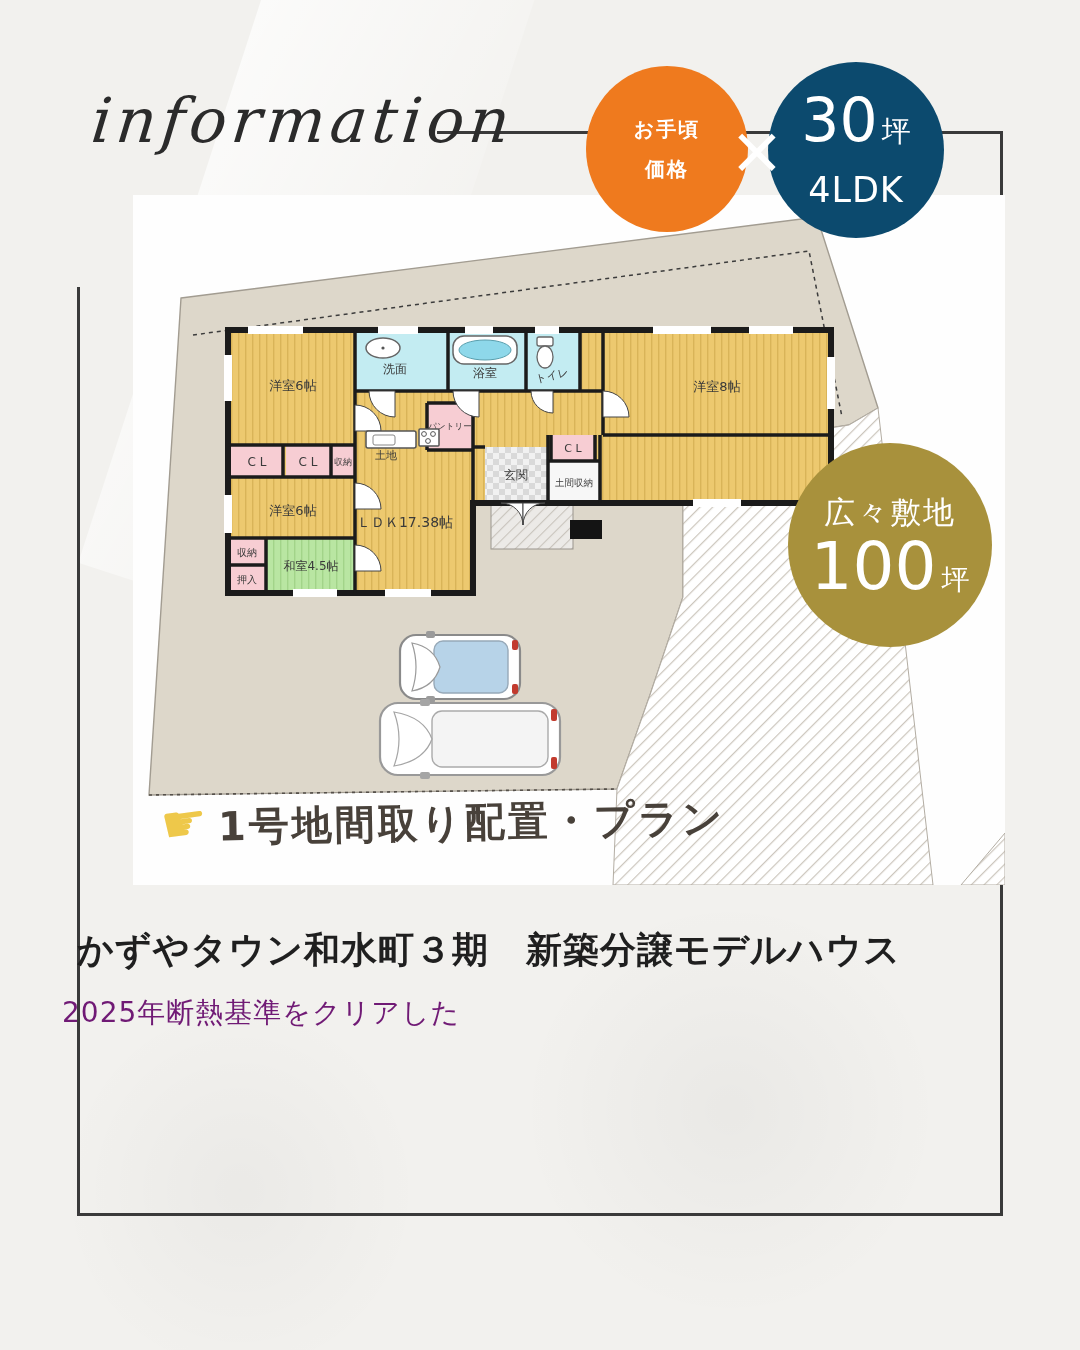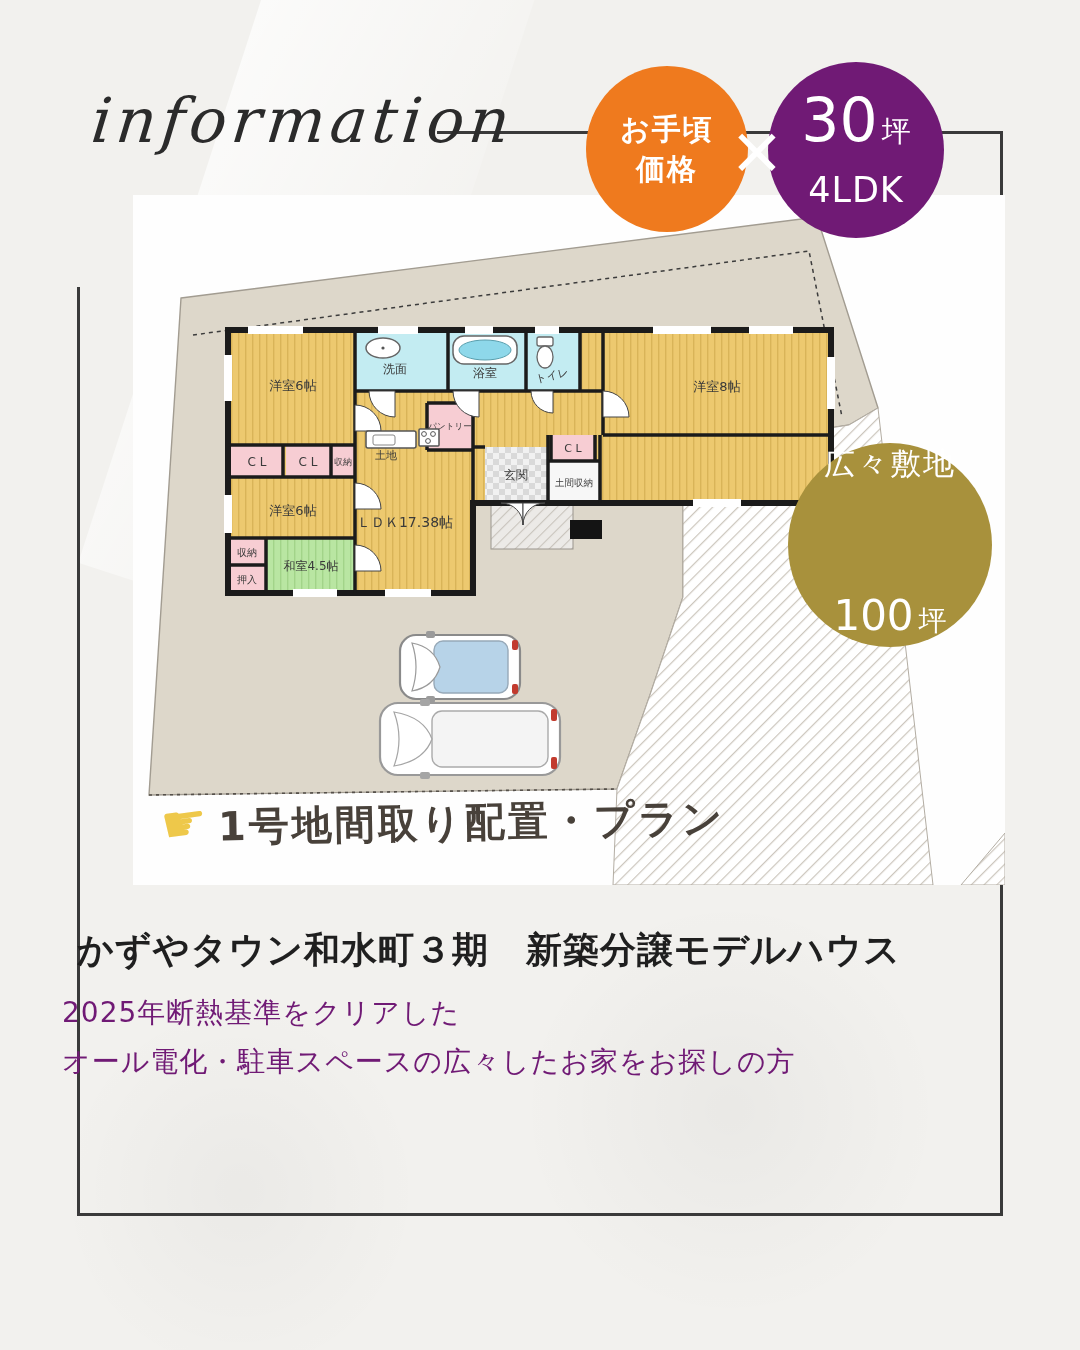--- a/index.html
+++ b/index.html
@@ -25,31 +25,31 @@
   .plan{position:absolute;left:133px;top:195px;width:872px;height:690px;background:#fefefe;}
   .plan svg{display:block;}
 
   .caption{position:absolute;left:28px;top:600px;display:flex;align-items:center;gap:10px;}
   .caption .hand{font-size:52px;color:#eec84a;line-height:1;transform:rotate(-8deg);}
   .caption .cap-text{font-size:40px;font-weight:bold;color:#48413a;letter-spacing:3px;transform:rotate(-1deg);}
 
   
   .badge{position:absolute;border-radius:50%;display:flex;flex-direction:column;align-items:center;justify-content:center;color:#fff;text-align:center;z-index:5;}
   .badge-orange{left:586px;top:66px;width:162px;height:166px;background:#ef7a1e;}
-  .badge-orange .bl{font-size:29px;font-weight:600;line-height:40px;letter-spacing:2px;}
-  .badge-green{left:768px;top:62px;width:176px;height:176px;background:#701a75;}
+  .badge-orange .bl{font-size:20px;font-weight:600;line-height:40px;letter-spacing:2px;}
+  .badge-green{left:768px;top:62px;width:176px;height:176px;background:#0c4a6e;}
   .badge-green .row{display:flex;align-items:baseline;gap:4px;}
   .badge-green .big{font-size:60px;font-weight:500;line-height:60px;}
   .badge-green .unit{font-size:29px;}
   .badge-green .sub{font-size:35px;letter-spacing:1px;margin-top:18px;}
   .times{position:absolute;left:722px;top:112px;width:70px;text-align:center;font-size:66px;color:#fff;z-index:6;font-weight:400;}
-  .badge-gold{left:788px;top:443px;width:204px;height:204px;background:#a8913c;justify-content:space-between;}
+  .badge-gold{left:788px;top:443px;width:204px;height:204px;background:#a8913c;}
   .badge-gold .t1{font-size:31px;letter-spacing:2px;}
   .badge-gold .row{display:flex;align-items:baseline;gap:5px;margin-top:2px;}
-  .badge-gold .big{font-size:42px;font-weight:500;line-height:62px;}
+  .badge-gold .big{font-size:66px;font-weight:500;line-height:62px;}
   .badge-gold .unit{font-size:28px;}
 
   
   .heading{position:absolute;left:77px;top:926px;width:926px;text-align:left;
     font-family:"DejaVu Serif","Liberation Serif",serif;font-weight:bold;font-size:36px;color:#1f1f1f;letter-spacing:1px;}
   .paragraph{position:absolute;left:62px;top:988px;width:926px;text-align:left;color:#701a75;}
   .paragraph .pline{font-size:28px;line-height:49px;letter-spacing:1px;}
 </style>
 </head>
 <body>
@@ -262,15 +262,14 @@
     <span class="t1">広々敷地</span>
     <span class="row">
       <span class="big">100</span>
       <span class="unit">坪</span>
     </span>
   </div>
 
   <div class="heading">かずやタウン和水町３期　新築分譲モデルハウス</div>
   <div class="paragraph">
     <div class="pline">2025年断熱基準をクリアした</div>
-    <div class="pline">オール電化・駐車スペースの広々したお家をお探しの方</div>
   </div>
 </div>
 
 </body></html>

